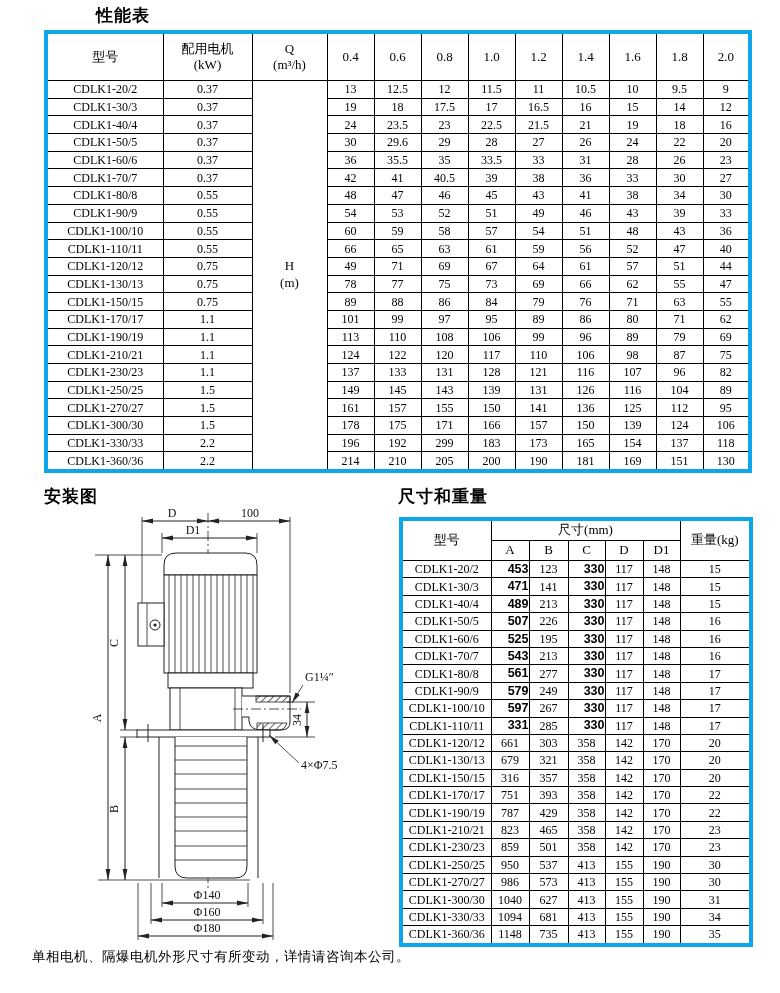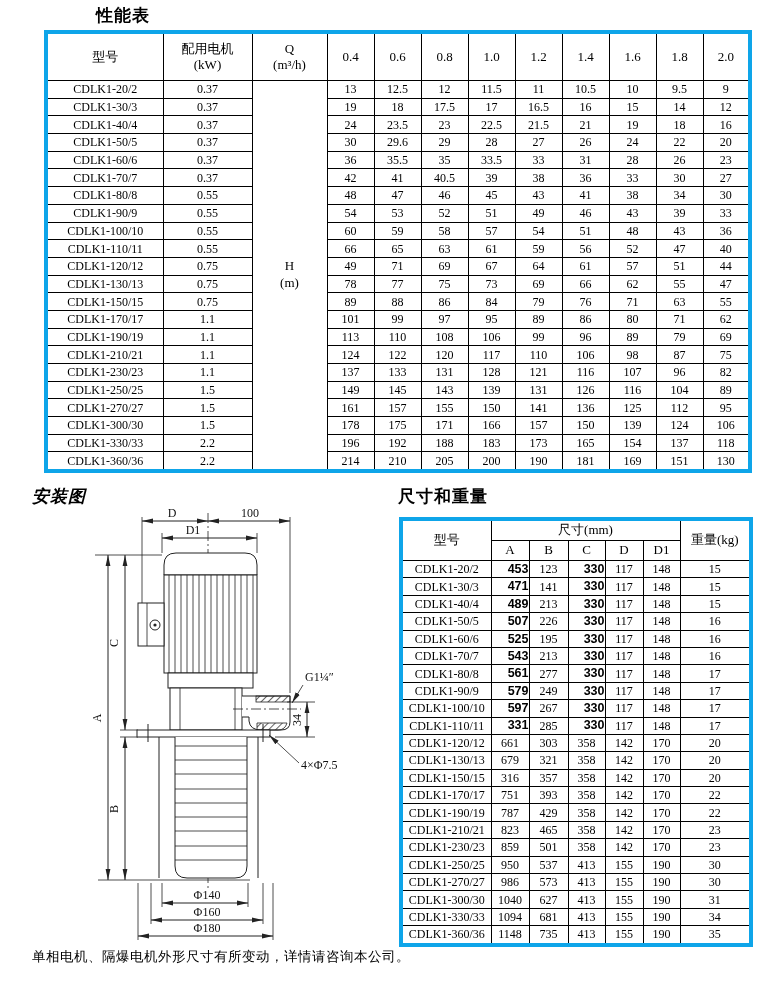--- a/index.html
+++ b/index.html
@@ -321,21 +321,21 @@
         <td>150</td>
         <td>139</td>
         <td>124</td>
         <td>106</td>
       </tr>
       <tr>
         <td>CDLK1-330/33</td>
         <td>2.2</td>
         <td>196</td>
         <td>192</td>
-        <td>188</td>
+        <td>299</td>
         <td>183</td>
         <td>173</td>
         <td>165</td>
         <td>154</td>
         <td>137</td>
         <td>118</td>
       </tr>
       <tr>
         <td>CDLK1-360/36</td>
         <td>2.2</td>
@@ -345,21 +345,21 @@
         <td>200</td>
         <td>190</td>
         <td>181</td>
         <td>169</td>
         <td>151</td>
         <td>130</td>
       </tr>
     </tbody>
 </table>
 
-<div class="abs sec-title" style="left:32px;top:485px;font-style:italic;">安装图</div>
+<div class="abs sec-title" style="left:44px;top:485px;">安装图</div>
 
 <svg class="abs" style="left:35px;top:503px;" width="350" height="445" viewBox="0 0 350 445">
   <defs>
     <marker id="ae" markerWidth="12" markerHeight="8" refX="11" refY="3" orient="auto" markerUnits="userSpaceOnUse">
       <polygon points="0,0.6 11,3 0,5.4" fill="#222"></polygon>
     </marker>
     <marker id="as" markerWidth="12" markerHeight="8" refX="11" refY="3" orient="auto-start-reverse" markerUnits="userSpaceOnUse">
       <polygon points="0,0.6 11,3 0,5.4" fill="#222"></polygon>
     </marker>
     <pattern id="hb" width="5" height="5" patternUnits="userSpaceOnUse" patternTransform="rotate(45)">

